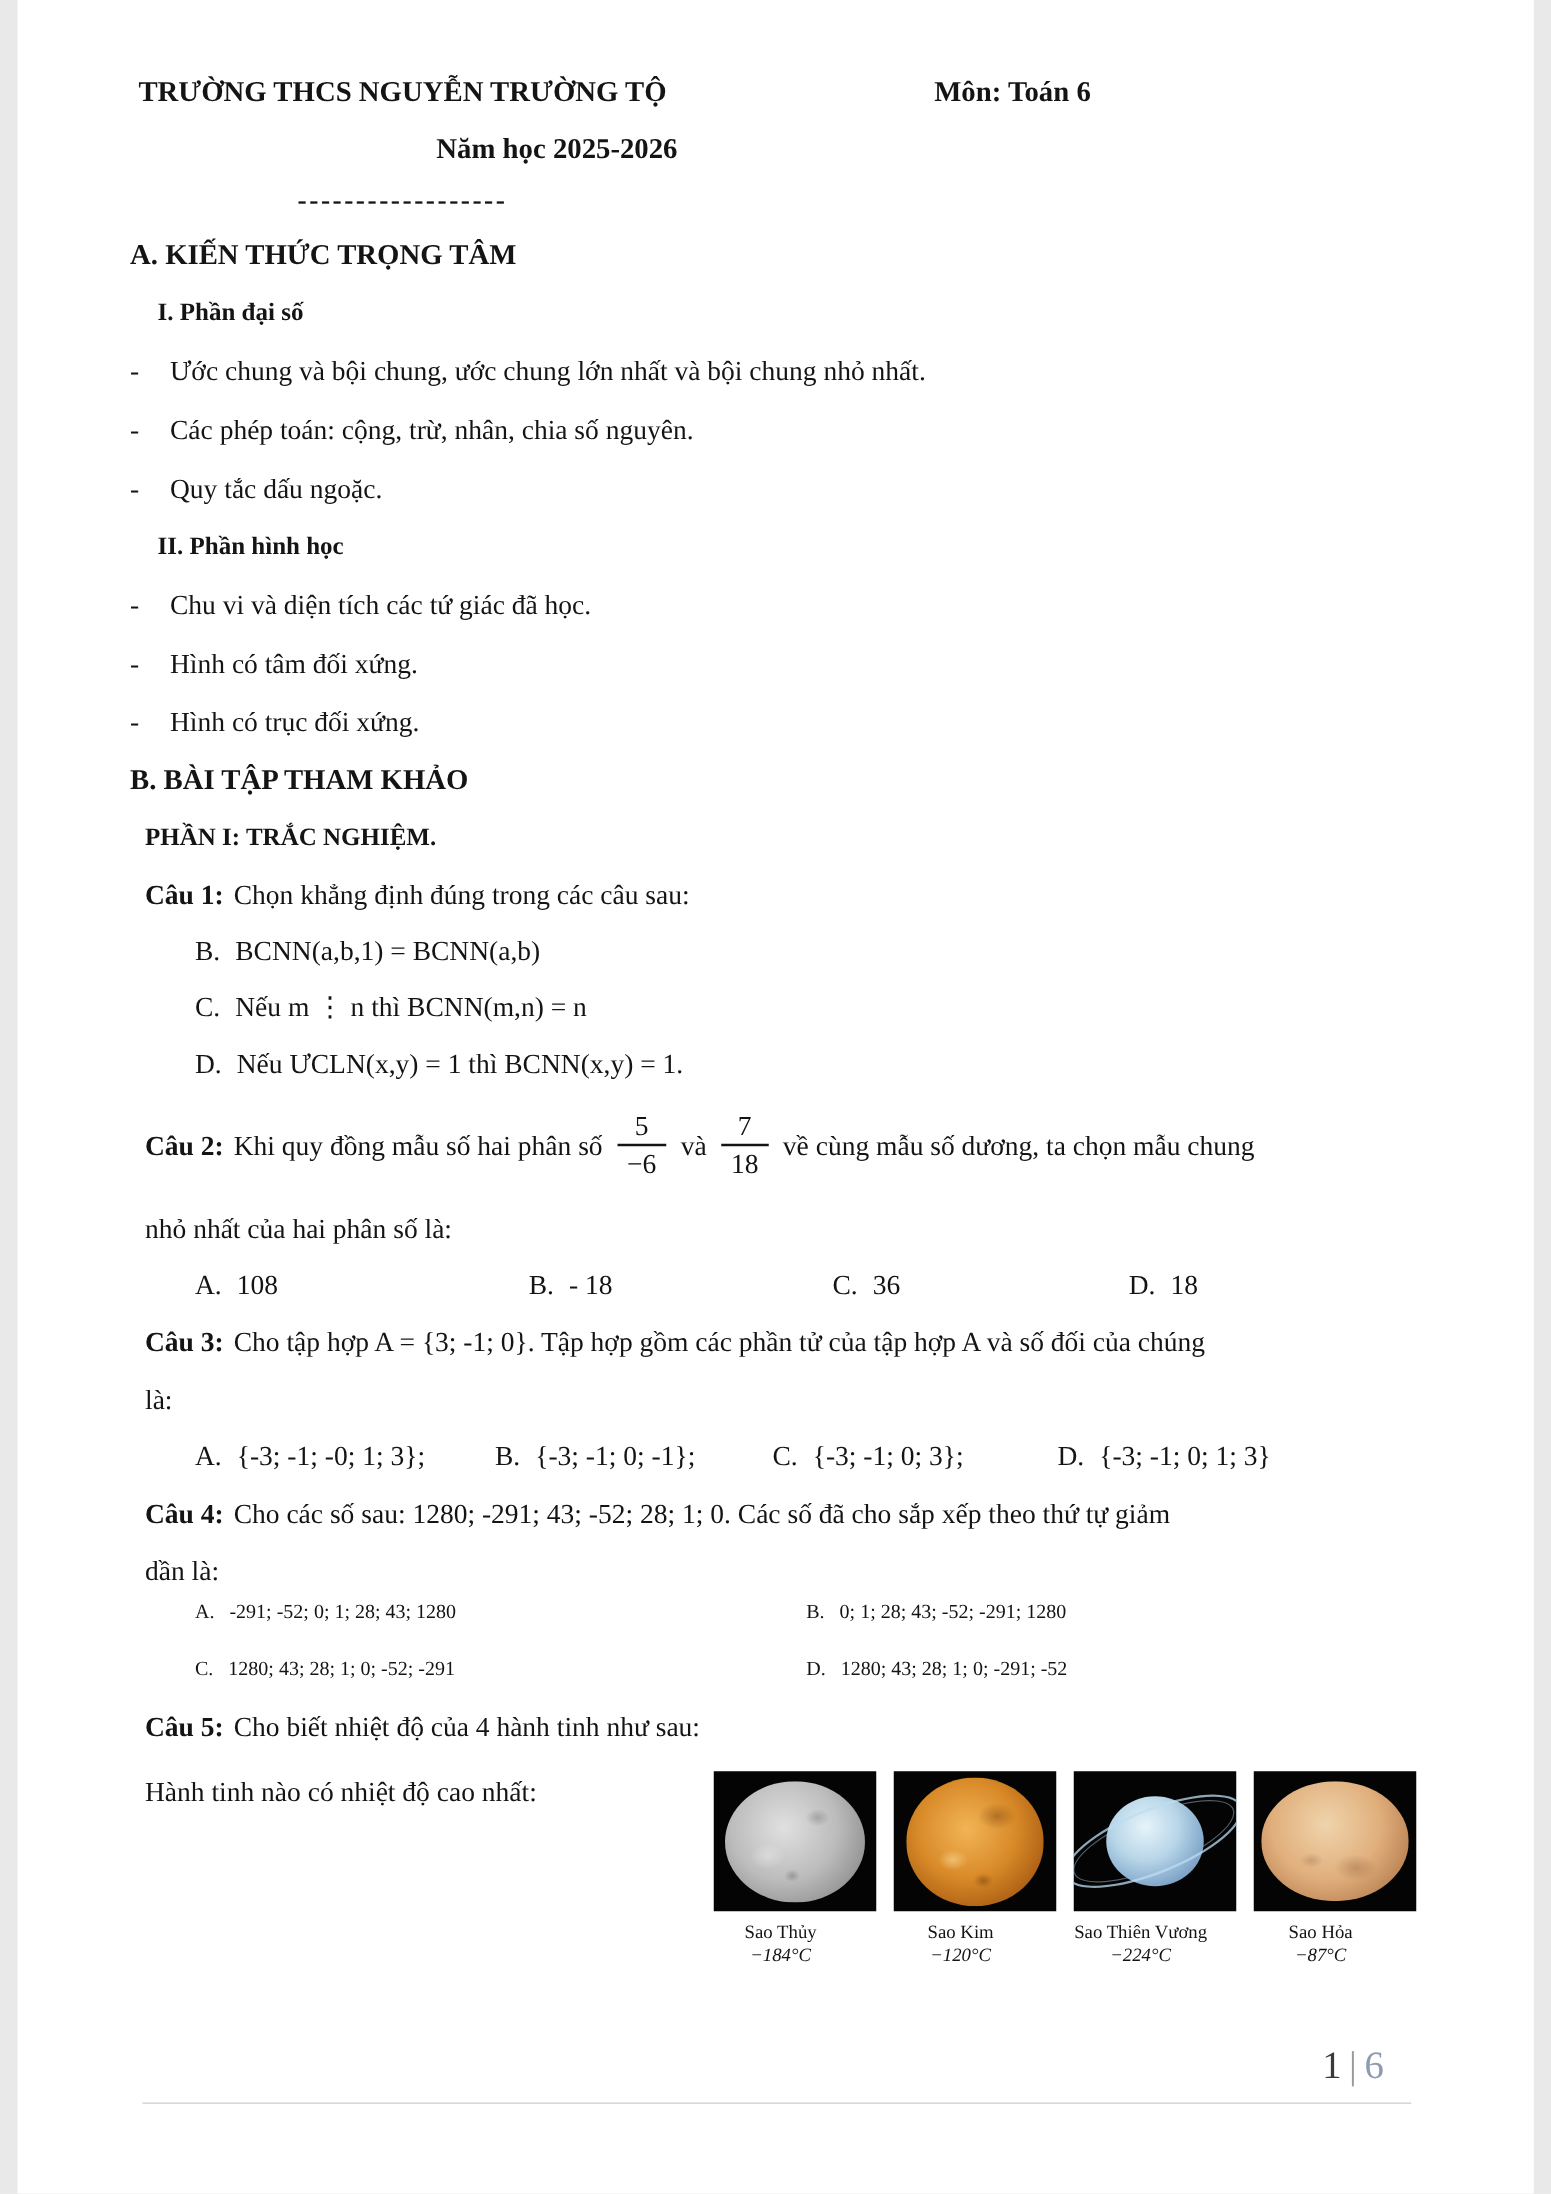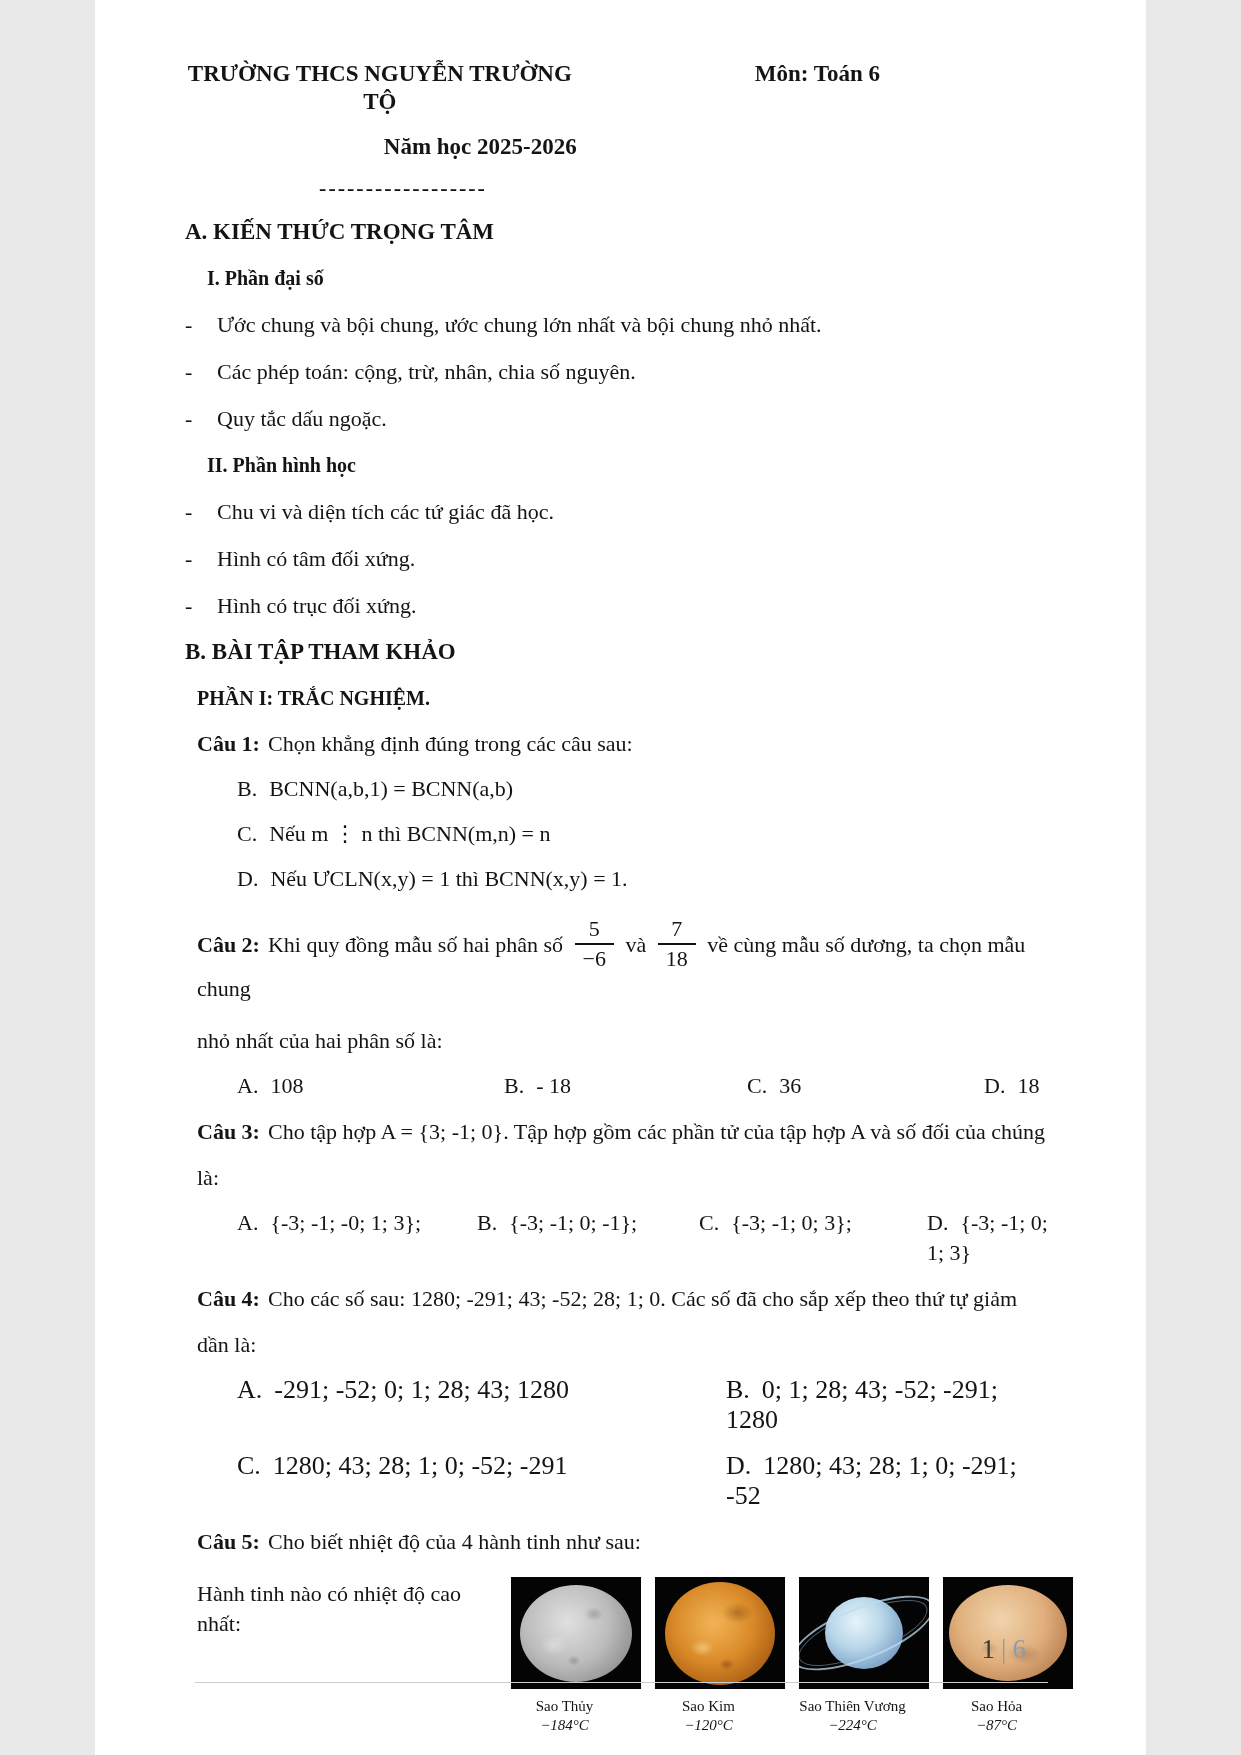--- a/index.html
+++ b/index.html
@@ -1,18 +1,18 @@
 <!DOCTYPE html>
 <html><head>
 <meta charset="utf-8">
 <style>
   * { box-sizing: border-box; }
   html,body { margin:0; padding:0; background:#e9e9e9; }
   .page {
-    width:1051px; height:1755px; margin:0 auto; background:#ffffff;
+    width:1213px; height:1755px; margin:0 auto; background:#ffffff;
     font-family:"Liberation Serif", serif; color:#141414;
     position:relative; padding:60px 96px 0 88px; overflow:hidden;
   }
   
   .hdr { display:flex; }
   .hdr-left { width:440px; text-align:center; }
   .hdr-right { width:520px; text-align:center; margin-left:8px; }
   .hdr-line { font-weight:bold; font-size:23px; line-height:28px; }
   .hdr-line + .hdr-line { margin-top:17px;text-align:right; }
   .sep-line { width:440px; text-align:center; font-weight:bold; font-size:22px;
@@ -24,21 +24,21 @@
   .bullet .dash { width:34px; padding-left:2px; }
   .bullet .btxt { flex:1; }
   .para { font-size:22px; line-height:30px; margin:16px 0 0 14px; }
   .qlabel { font-weight:bold; margin-right:8px; }
   .opt-line { font-size:22px; line-height:30px; margin:15px 0 0 54px; }
   .opt-letter { margin-right:12px; }
   .opts-row4 { display:grid; margin:15px 0 0 54px; font-size:22px; line-height:30px; }
   .row-q2 { grid-template-columns:267px 243px 237px 1fr; }
   .row-q3 { grid-template-columns:240px 222px 228px 1fr; }
   .opts-grid2 { display:grid; grid-template-columns:489px 1fr; row-gap:16px;
-                margin:15px 0 0 54px; font-size:26px; line-height:30px; }
+                margin:3px 0 0 54px; font-size:16px; line-height:30px; }
   
   .frac { display:inline-block; vertical-align:middle; text-align:center;
           margin:0 6px; transform:translateY(-3px); line-height:1.1; }
   .frac .num { display:block; padding:0 8px 2px; border-bottom:2px solid #141414; }
   .frac .den { display:block; padding:2px 8px 0; }
   .q2-block { margin-top:26px; }
   
   .q5-row { display:flex; margin-top:6px; }
   .q5-text { width:446px; font-size:22px; line-height:30px; padding:16px 0 0 14px; }
   .planets { display:flex; gap:14px; margin-top:14px; }
@@ -70,21 +70,21 @@
   .mars-sphere { width:118px; height:96px;
     background:
       radial-gradient(26px 16px at 64% 72%, rgba(120,70,40,.30), transparent 65%),
       radial-gradient(16px 10px at 34% 66%, rgba(110,60,30,.22), transparent 60%),
       radial-gradient(circle at 44% 36%, #f0d4ac 0%, #e0af7c 48%, #bb8253 80%, #8a5b36 100%); }
   .planet-caption { text-align:center; font-size:15px; line-height:19px; margin-top:8px; }
   .planet-temp { font-style:italic; }
   
   .footer-rule { position:absolute; left:100px; right:98px; top:1682px;
                  border-top:1.5px solid #cccccc; }
-  .page-number { position:absolute; top:1634px; right:120px; font-size:27px; color:#3a3a3a; }
+  .page-number { position:absolute; top:1634px; right:120px; font-size:31px; color:#3a3a3a; }
   .page-number .pn-sep { color:#9a9a9a; padding:0 6px; }
   .page-number .pn-total { color:#8e9bb0; }
 </style>
 </head>
 <body>
 
 <div class="page">
 
   <div class="hdr">
     <div class="hdr-left">

